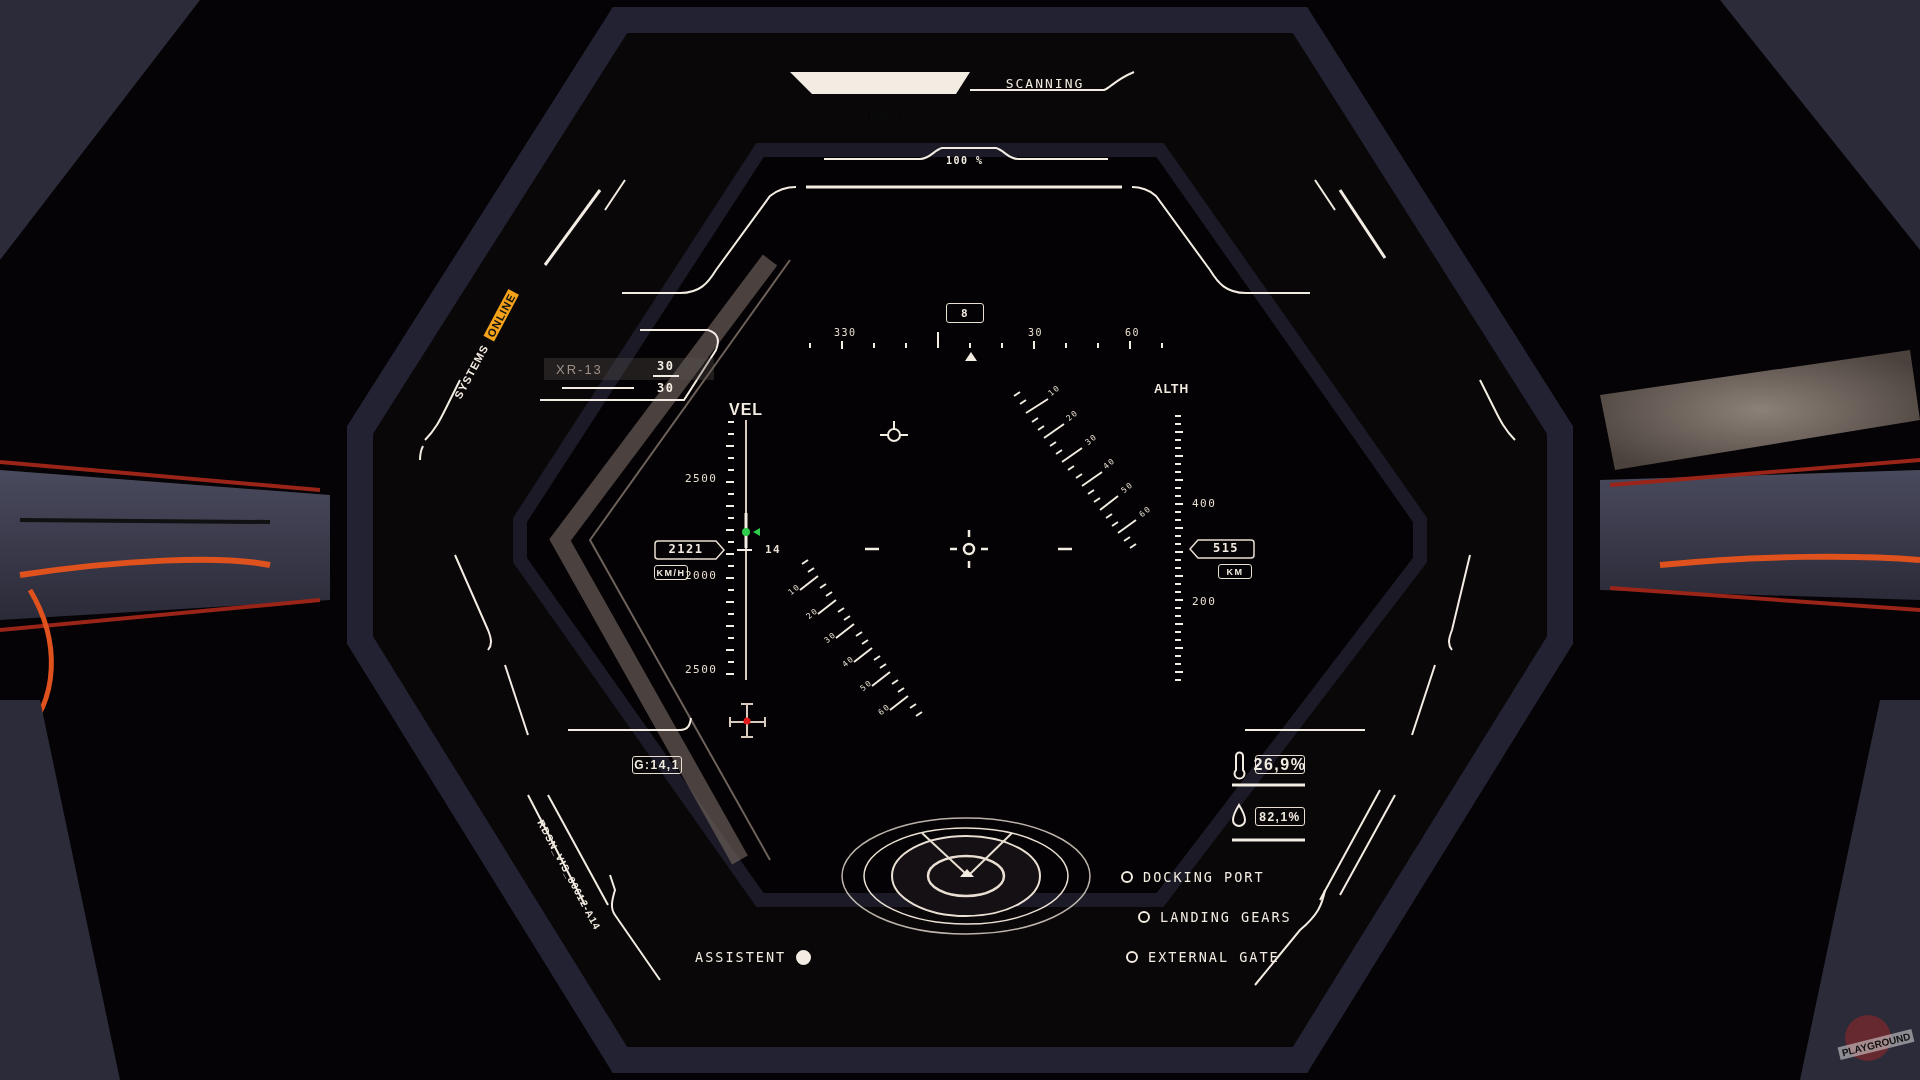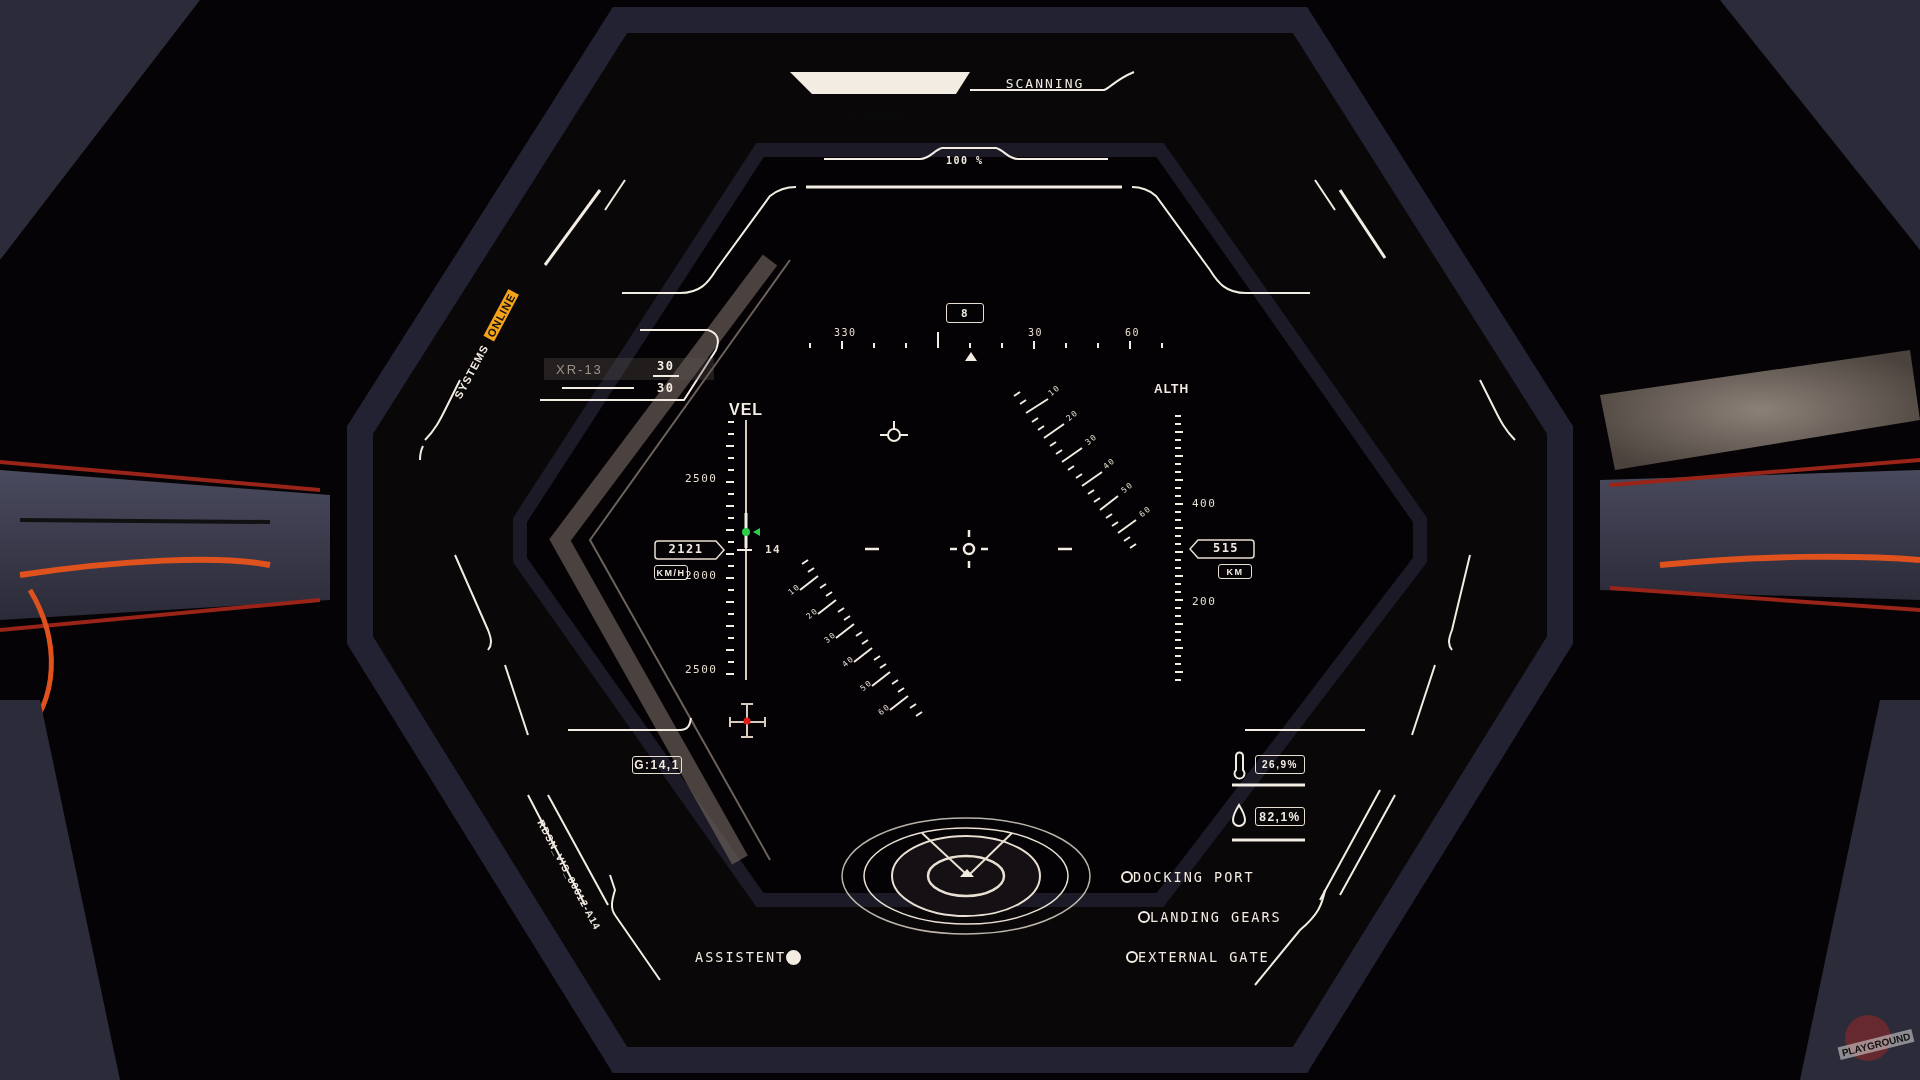--- a/index.html
+++ b/index.html
@@ -31,21 +31,21 @@
   .sans { font-family:"Liberation Sans", "DejaVu Sans", sans-serif; }
 
   .tab { position:absolute; top:72px; height:22px; font-size:13px; font-weight:bold; letter-spacing:2px;
          display:flex; align-items:center; justify-content:center; cursor:pointer; }
   .tab.active { color:#0a0a0a; }
   .tab.inactive { color:#f3ece2; font-weight:normal; }
 
   .boxed { position:absolute; border:1.5px solid #e9dfd2; border-radius:3px; font-size:12px;
            display:flex; align-items:center; justify-content:center; font-weight:bold; letter-spacing:1.5px; }
   .label-sm { position:absolute; font-size:11px; letter-spacing:1.5px; color:#e9dfd2; }
-  .opt-row { position:absolute; display:flex; align-items:center; font-size:13.5px; letter-spacing:2px; cursor:pointer; }
+  .opt-row { position:absolute; display:flex; align-items:center; gap:10px; font-size:13.5px; letter-spacing:2px; cursor:pointer; }
   .radio { width:12px; height:12px; border:2px solid #f3ece2; border-radius:50%; box-sizing:border-box; }
   .radio.filled { background:#f3ece2; width:15px; height:15px; }
 </style>
 </head>
 <body>
 
 <div class="scene">
   <div class="stars"></div>
 
   <svg class="abs" style="left:0;top:0" width="1920" height="1080">
@@ -360,21 +360,21 @@
 
   <div class="label-sm" style="left:788px;top:585px;font-size:8px;transform:rotate(-40deg);">10</div>
   <div class="label-sm" style="left:806px;top:609px;font-size:8px;transform:rotate(-40deg);">20</div>
   <div class="label-sm" style="left:824px;top:633px;font-size:8px;transform:rotate(-40deg);">30</div>
   <div class="label-sm" style="left:842px;top:657px;font-size:8px;transform:rotate(-40deg);">40</div>
   <div class="label-sm" style="left:860px;top:681px;font-size:8px;transform:rotate(-40deg);">50</div>
   <div class="label-sm" style="left:878px;top:705px;font-size:8px;transform:rotate(-40deg);">60</div>
 
   <div class="boxed sans" style="left:632px;top:756px;width:48px;height:16px;font-size:12px;">G:14,1</div>
 
-  <div class="boxed sans" style="left:1255px;top:755px;width:48px;height:17px;font-size:10px;">26,9%</div>
+  <div class="boxed sans" style="left:1255px;top:755px;width:48px;height:17px;font-size:16px;">26,9%</div>
   <div class="boxed sans" style="left:1255px;top:807px;width:48px;height:17px;font-size:12px;">82,1%</div>
 
   <div class="opt-row" style="left:1121px;top:869px;">
     <span class="radio"></span>
     <span>DOCKING PORT</span>
   </div>
   <div class="opt-row" style="left:1138px;top:909px;">
     <span class="radio"></span>
     <span>LANDING GEARS</span>
   </div>

